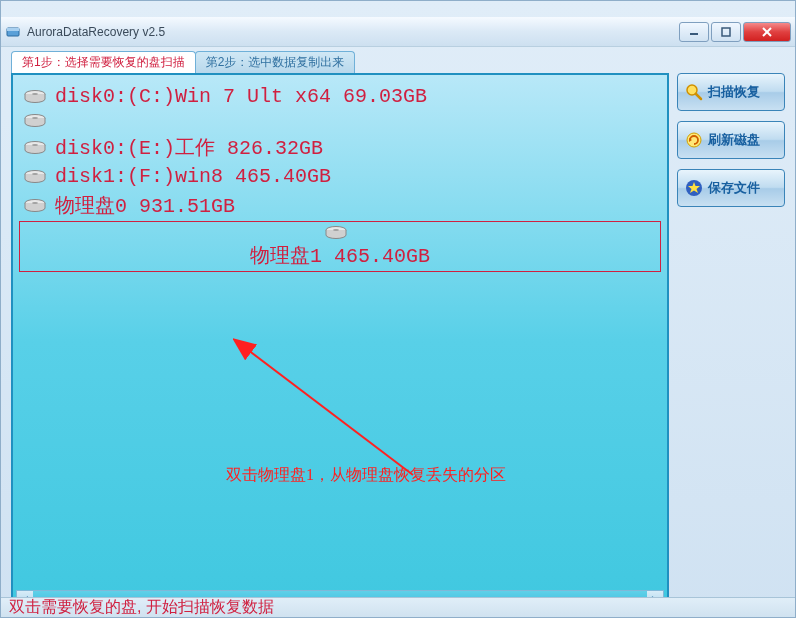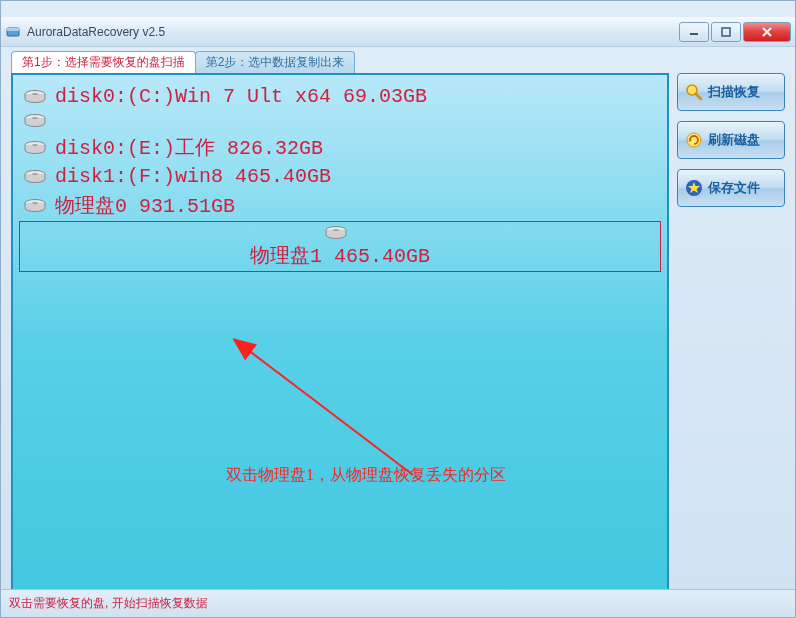--- a/index.html
+++ b/index.html
@@ -198,27 +198,27 @@
   width: 20px; height: 20px;
   display: inline-flex;
   align-items: center;
   justify-content: center;
 }
 .statusbar {
   position: absolute;
   bottom: 0;
   left: 0;
   right: 0;
-  height: 28px;
+  height: 20px;
   background: linear-gradient(180deg, #e0eef8 0%, #d0e2f0 100%);
   border-top: 1px solid #a8c4d8;
   display: flex;
   align-items: center;
   padding: 9px 8px;
-  font-size: 12px;
+  font-size: 16px;
   color: #d02040;
 }
 </style>
 </head>
 <body>
 
 <div class="window">
 
   <div class="titlebar">
     <span class="title-icon">

